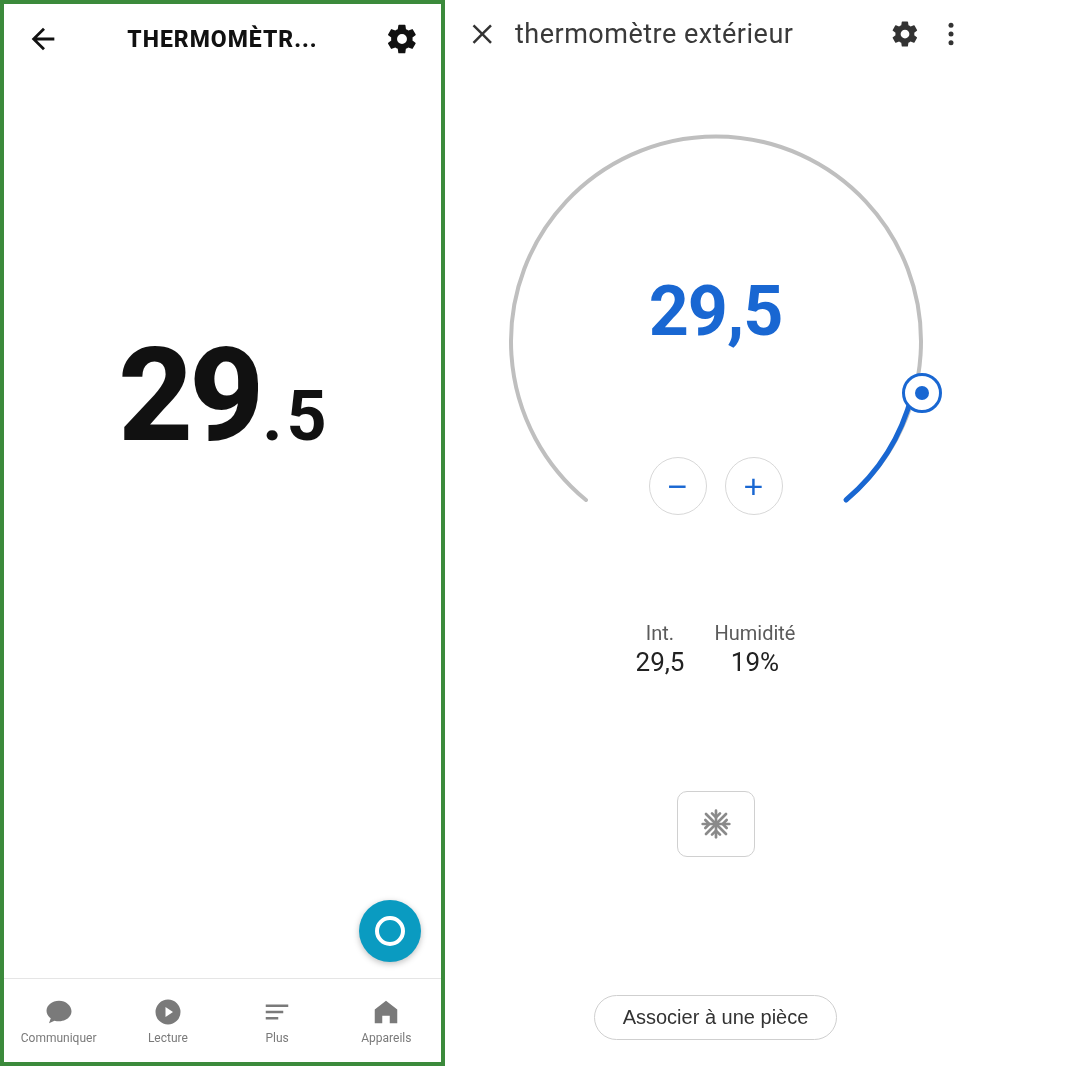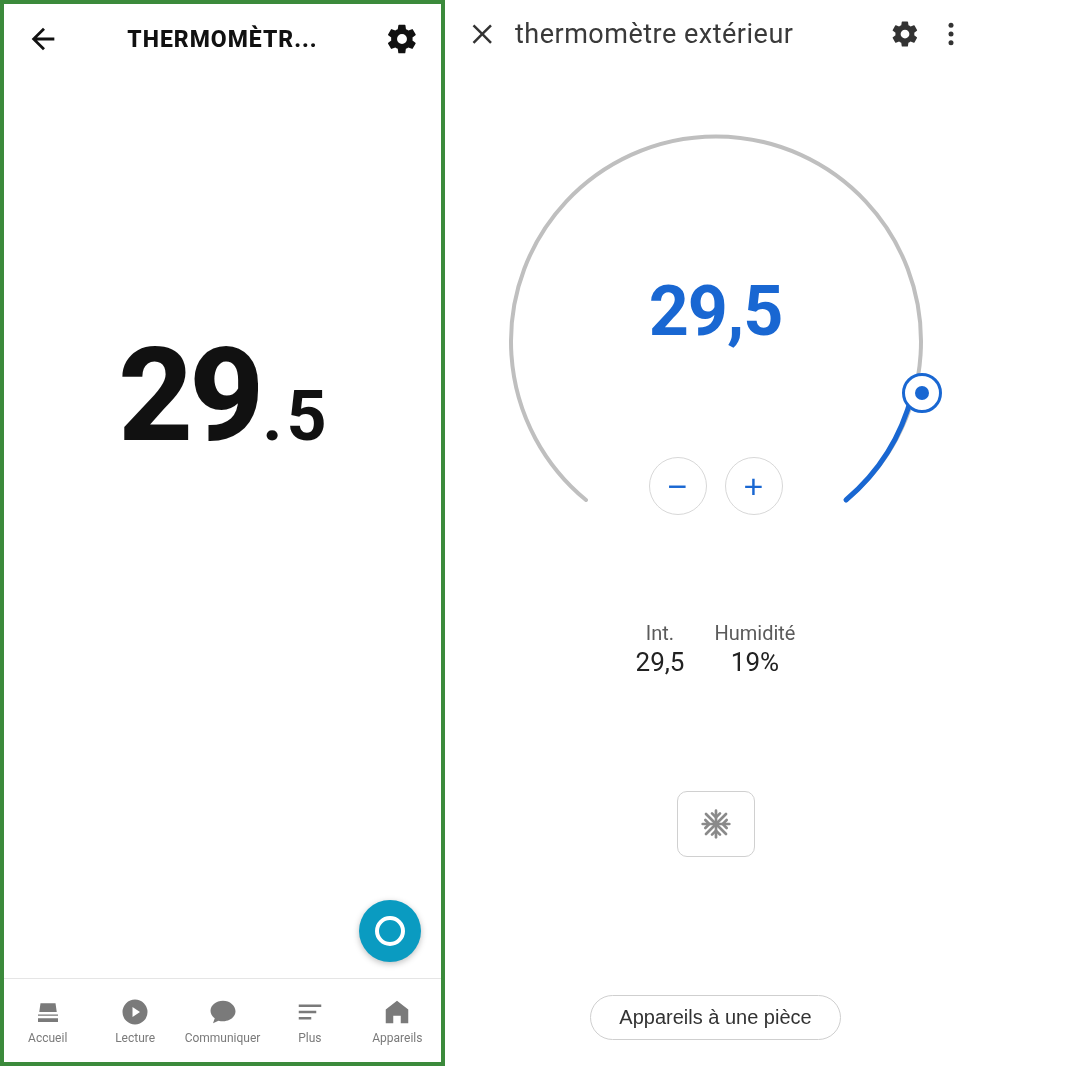--- a/index.html
+++ b/index.html
@@ -219,35 +219,29 @@
     </div>
   </div>
 
   <div class="alexa-fab">
     <div class="ring"></div>
   </div>
 
   <div class="alexa-nav">
     <div class="nav-item">
       <svg viewBox="0 0 24 24">
-          <path d="M4 20h16v-3H4zM4 15h16v-1H4zM5 12h14l-1-7H6z"></path>
-        </svg>
-      <span>Accueil</span>
+          <path d="M12 3C6.5 3 2 6.6 2 11c0 2.4 1.3 4.5 3.4 6L4 21l4.4-2.1c1.1.3 2.3.5 3.6.5 5.5 0 10-3.6 10-8S17.5 3 12 3z"></path>
+        </svg>
+      <span>Communiquer</span>
     </div>
     <div class="nav-item">
       <svg viewBox="0 0 24 24">
           <path d="M12 2a10 10 0 1 0 10 10A10 10 0 0 0 12 2zm-2 14V8l6 4z"></path>
         </svg>
       <span>Lecture</span>
-    </div>
-    <div class="nav-item">
-      <svg viewBox="0 0 24 24">
-          <path d="M12 3C6.5 3 2 6.6 2 11c0 2.4 1.3 4.5 3.4 6L4 21l4.4-2.1c1.1.3 2.3.5 3.6.5 5.5 0 10-3.6 10-8S17.5 3 12 3z"></path>
-        </svg>
-      <span>Communiquer</span>
     </div>
     <div class="nav-item">
       <svg viewBox="0 0 24 24">
           <path d="M3 6h18v2H3zM3 11h14v2H3zM3 16h10v2H3z"></path>
         </svg>
       <span>Plus</span>
     </div>
     <div class="nav-item">
       <svg viewBox="0 0 24 24">
           <path d="M12 3 3 10v11h6v-6h6v6h6V10z"></path>
@@ -311,14 +305,14 @@
           <line x1="19.5" y1="4.5" x2="4.5" y2="19.5"></line>
           <polyline points="9,4 12,7 15,4"></polyline>
           <polyline points="9,20 12,17 15,20"></polyline>
           <polyline points="4,9 7,12 4,15"></polyline>
           <polyline points="20,9 17,12 20,15"></polyline>
         </g>
       </svg>
     </div>
   </div>
 
-  <button class="assoc-btn">Appareils à une pièce</button>
+  <button class="assoc-btn">Associer à une pièce</button>
 </div>
 
 </body></html>

